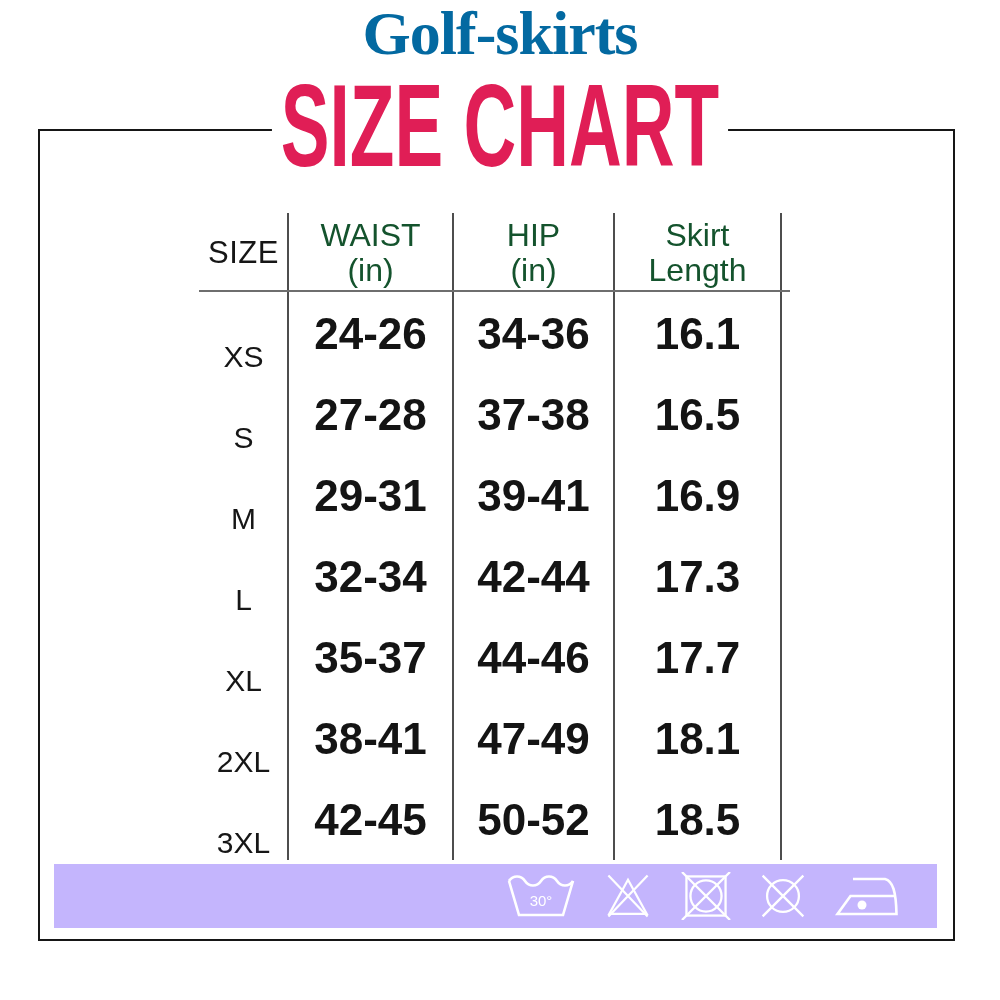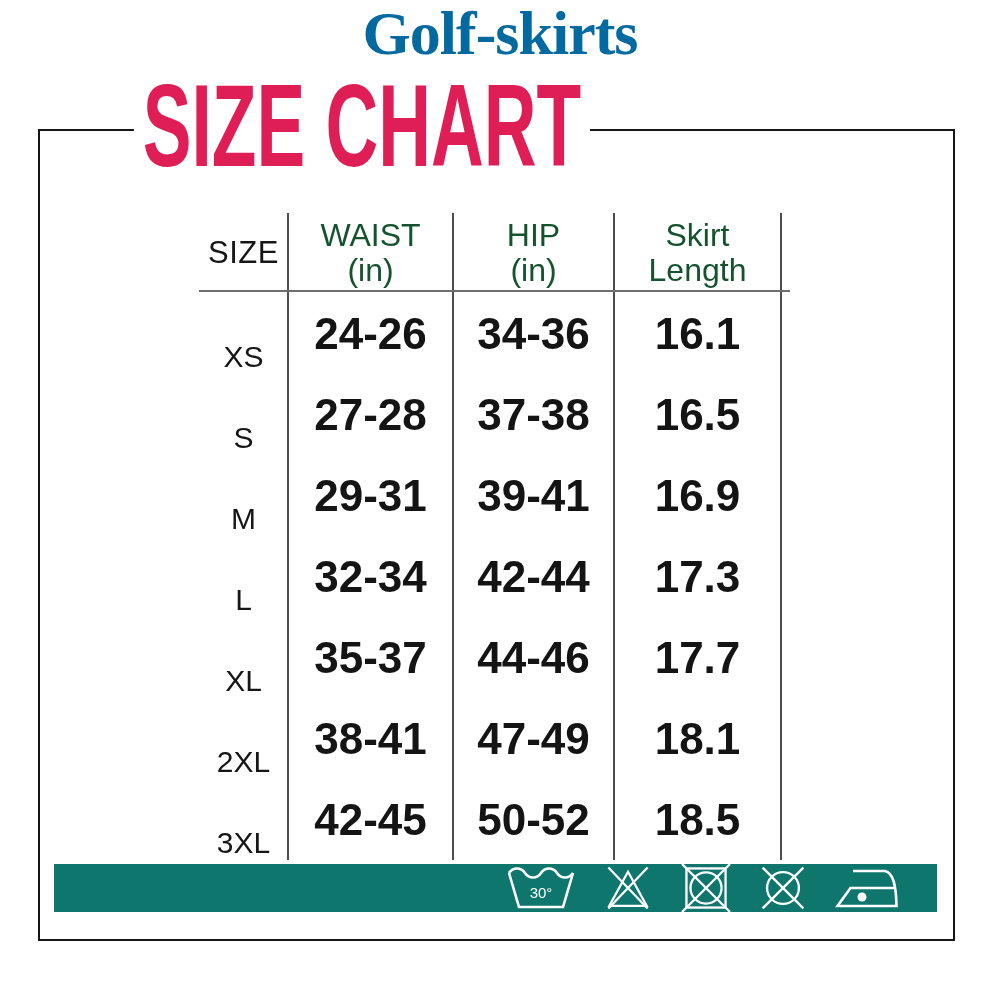--- a/index.html
+++ b/index.html
@@ -35,20 +35,21 @@
     width: 917px; height: 812px;
     border: 2px solid #161616;
     box-sizing: border-box;
     z-index: 1;
   }
 
   
   .size-chart-wrap {
     position: absolute;
     left: 0; top: 66px; width: 100%;
+    text-align: center;
     z-index: 5;
   }
   .size-chart {
     display: inline-block;
     font-weight: 700;
     font-size: 116px;
     line-height: 120px;
     color: #E01E56;
     background: #ffffff;
     padding: 0 14px;
@@ -115,22 +116,22 @@
     left: 199px; top: 290px;
     width: 591px; height: 2px;
     background: #6e6e6e;
     z-index: 2;
   }
 
   
   .care-bar {
     position: absolute;
     left: 54px; top: 864px;
-    width: 883px; height: 48px;
-    background: #0f766e;
+    width: 883px; height: 64px;
+    background: #c4b5fd;
     box-sizing: border-box;
     display: flex;
     align-items: center;
     justify-content: flex-end;
     gap: 25px;
     padding-right: 38px;
     z-index: 2;
   }
   .care-icon { display: flex; align-items: center; }
   .care-icon svg { display: block; }

